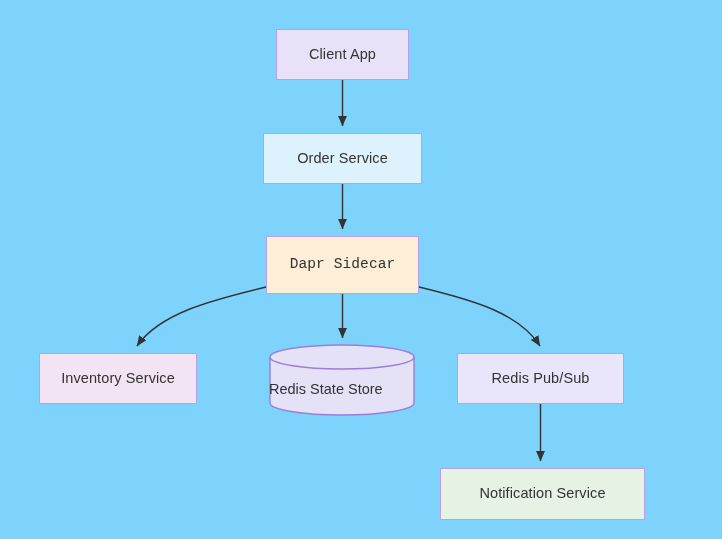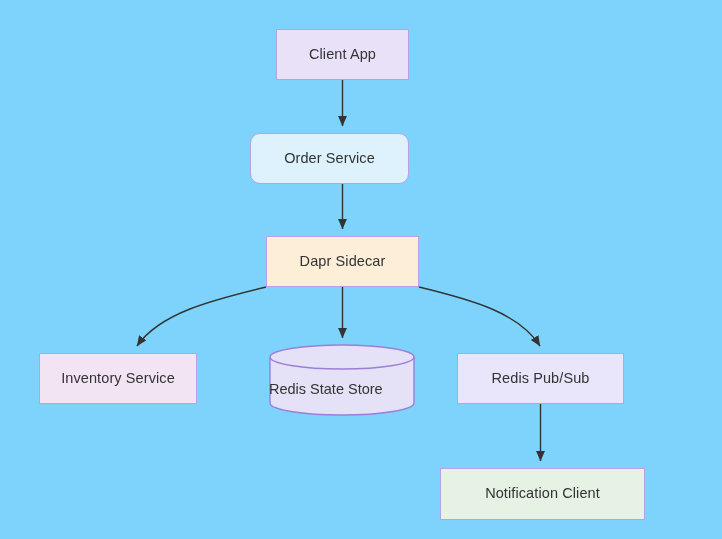--- a/index.html
+++ b/index.html
@@ -89,25 +89,25 @@
 
     <path d="M419,287 C473,300 519,313 540,346" fill="none" stroke="#333333" stroke-width="1.4" marker-end="url(#arrowhead)"></path>
 
     <path d="M540.5,404 L540.5,461" fill="none" stroke="#333333" stroke-width="1.4" marker-end="url(#arrowhead)"></path>
   </svg>
 
   <div class="node" id="node-client-app" style="left: 276px; top: 29px; width: 133px; height: 51px; background: rgb(233, 225, 248); border-color: rgb(185, 160, 232);">
     <span class="node-label">Client App</span>
   </div>
 
-  <div class="node" id="node-order-service" style="left: 250px; top: 133px; width: 159px; height: 51px; background: rgb(221, 242, 252); border-color: rgb(185, 160, 232); border-radius: 10px;">
+  <div class="node" id="node-order-service" style="left: 263px; top: 133px; width: 159px; height: 51px; background: rgb(221, 242, 252); border-color: rgb(185, 160, 232);">
     <span class="node-label">Order Service</span>
   </div>
 
-  <div class="node" id="node-dapr-sidecar" style="left: 266px; top: 236px; width: 153px; height: 51px; background: rgb(253, 238, 216); border-color: rgb(185, 160, 232);">
+  <div class="node" id="node-dapr-sidecar" style="left: 266px; top: 236px; width: 153px; height: 58px; background: rgb(253, 238, 216); border-color: rgb(185, 160, 232); font-family: Liberation Mono, monospace;">
     <span class="node-label">Dapr Sidecar</span>
   </div>
 
   <div class="node" id="node-inventory-service" style="left: 39px; top: 353px; width: 158px; height: 51px; background: rgb(243, 228, 243); border-color: rgb(185, 160, 232);">
     <span class="node-label">Inventory Service</span>
   </div>
 
   <div class="cylinder" id="node-redis-state-store" style="left: 269px; top: 344px; width: 146px; height: 72px;">
     <svg class="cyl-body" viewBox="0 0 146 72" preserveAspectRatio="none" xmlns="http://www.w3.org/2000/svg">
       <path id="cyl-outline" d="M1,13 C1,6.4 33.4,1 73,1 C112.6,1 145,6.4 145,13
@@ -115,16 +115,16 @@
       <path id="cyl-top" d="M1,13 C1,19.6 33.4,25 73,25 C112.6,25 145,19.6 145,13" fill="none" stroke="#9a7fd8" stroke-width="1.4"></path>
     </svg>
     <div class="cyl-label" id="redis-state-store-label" style="top: 37px;">Redis State Store</div>
   </div>
 
   <div class="node" id="node-redis-pubsub" style="left: 457px; top: 353px; width: 167px; height: 51px; background: rgb(233, 230, 251); border-color: rgb(185, 160, 232);">
     <span class="node-label">Redis Pub/Sub</span>
   </div>
 
   <div class="node" id="node-notification-service" style="left: 440px; top: 468px; width: 205px; height: 52px; background: rgb(229, 242, 228); border-color: rgb(185, 160, 232);">
-    <span class="node-label">Notification Client</span>
+    <span class="node-label">Notification Service</span>
   </div>
 
 </div>
 
 </body></html>

